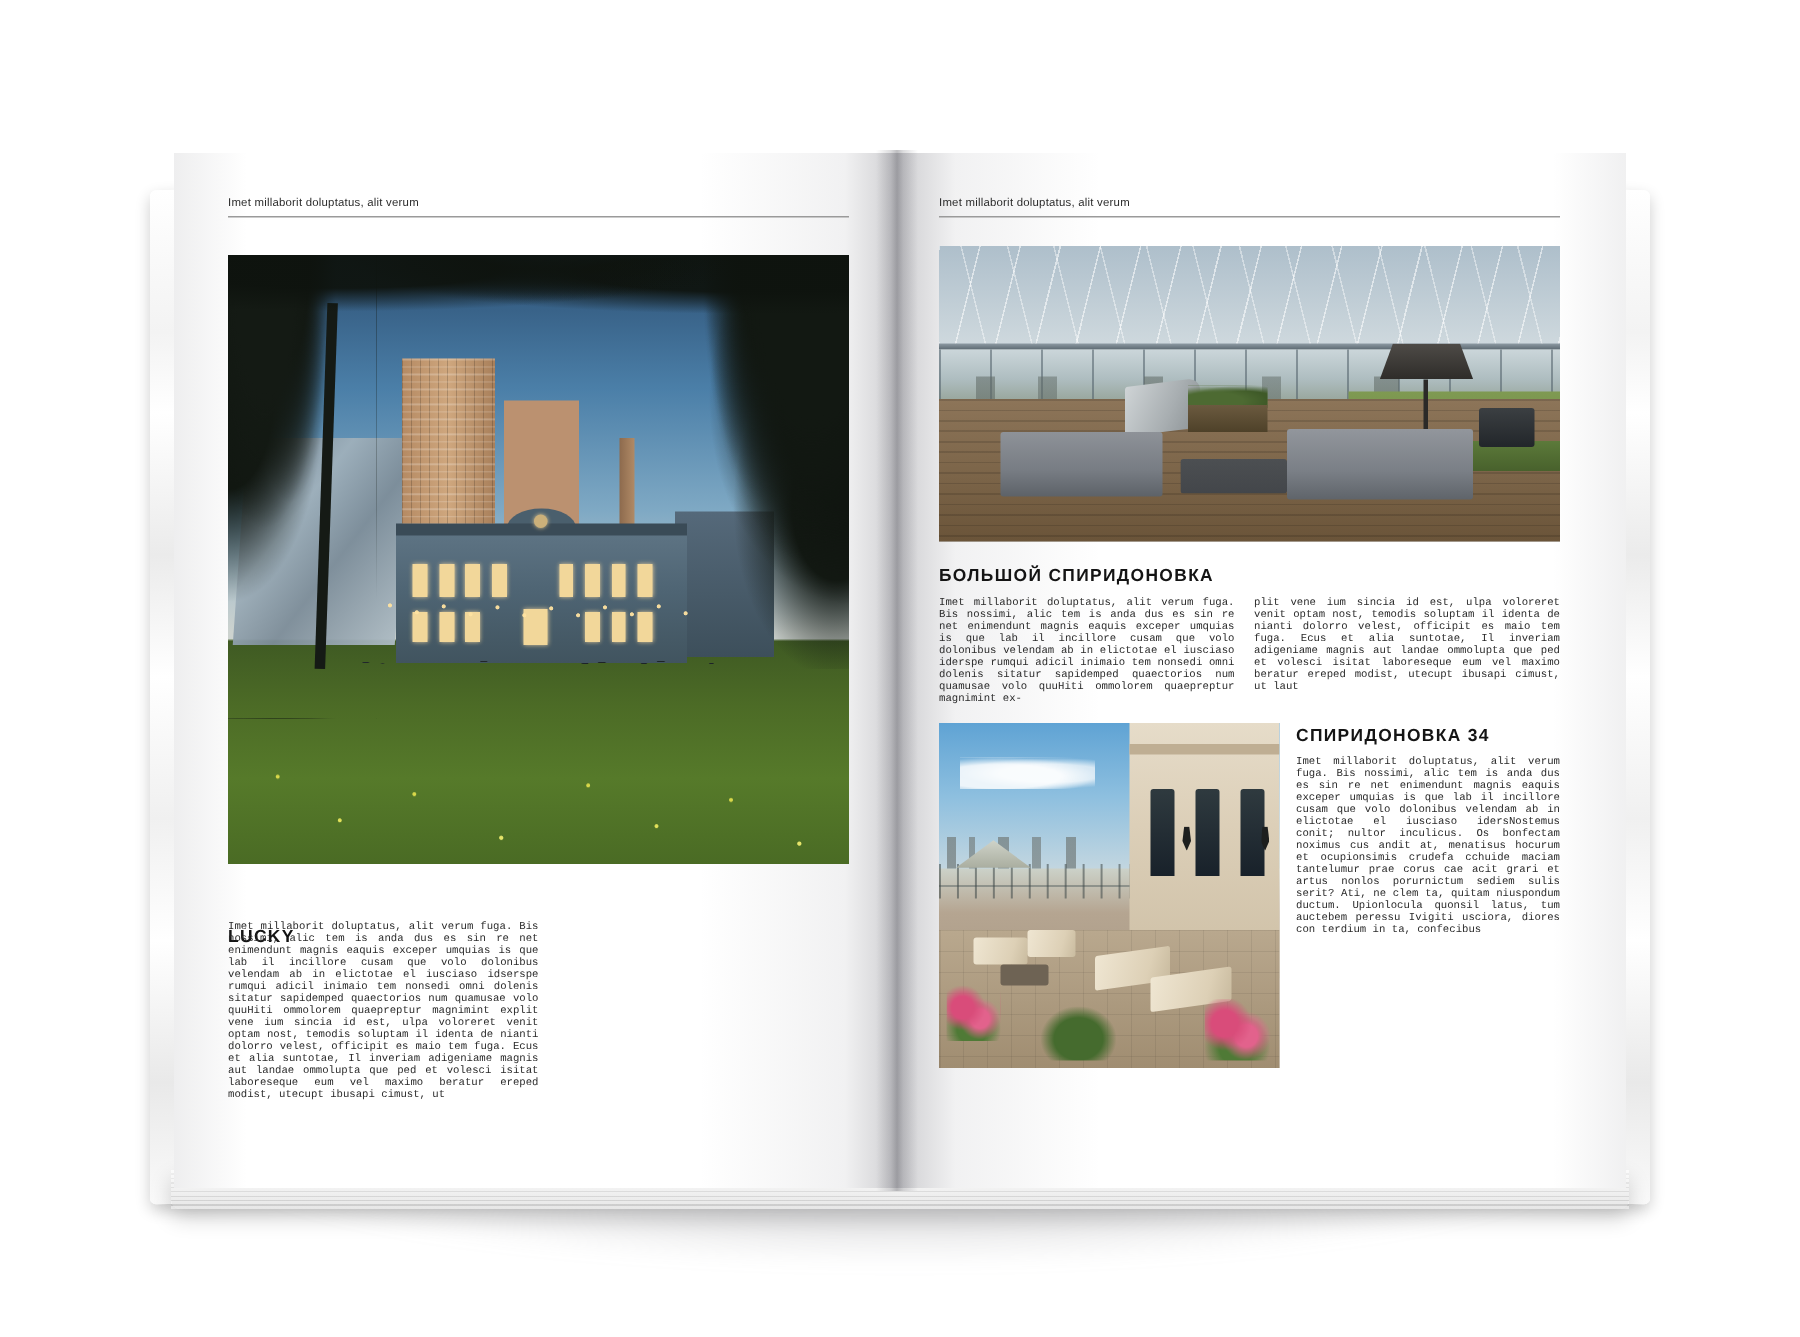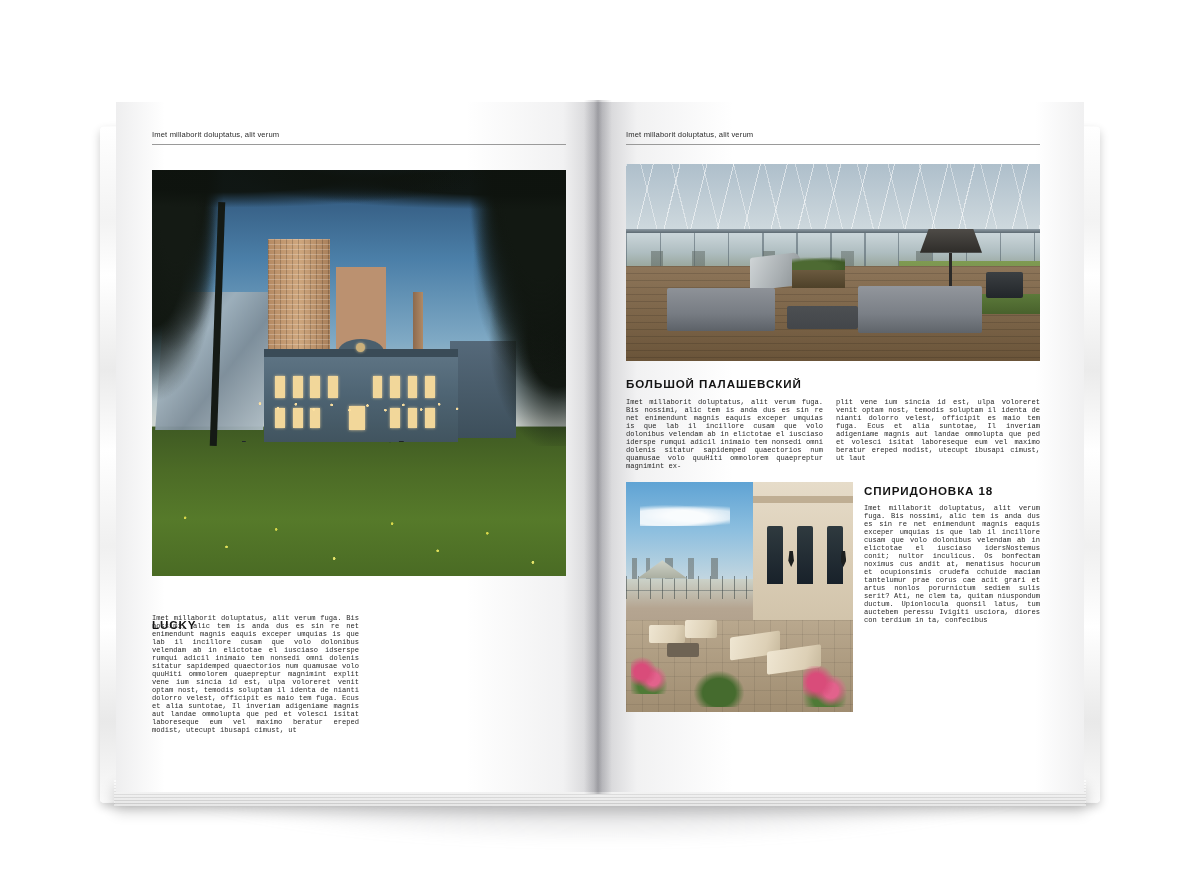--- a/index.html
+++ b/index.html
@@ -568,21 +568,21 @@
           <div class="bp bp-planter"></div>
           <div class="bp bp-lamp-shade"></div>
           <div class="bp bp-lamp-stem"></div>
           <div class="bp bp-hedge"></div>
           <div class="bp bp-grill"></div>
           <div class="bp bp-sofa-l"></div>
           <div class="bp bp-sofa-r"></div>
           <div class="bp bp-table"></div>
         </div>
 
-        <div class="headline" style="left:28px; top:275px;">БОЛЬШОЙ ПАЛАШЕВСКИЙ</div>
+        <div class="headline" style="left:28px; top:275px;">БОЛЬШОЙ СПИРИДОНОВКА</div>
 
         <div class="body-col" style="left:28px; top:296px; width:197px;">Imet millaborit doluptatus, alit verum fuga. Bis nossimi, alic tem is anda dus es sin re net enimendunt magnis eaquis exceper umquias is que lab il incillore cusam que volo dolonibus velendam ab in elictotae el iusciaso iderspe rumqui adicil inimaio tem nonsedi omni dolenis sitatur sapidemped quaectorios num quamusae volo quuHiti ommolorem quaepreptur magnimint ex-</div>
 
         <div class="body-col" style="left:238px; top:296px; width:204px;">plit vene ium sincia id est, ulpa voloreret venit optam nost, temodis soluptam il identa de nianti dolorro velest, officipit es maio tem fuga. Ecus et alia suntotae, Il inveriam adigeniame magnis aut landae ommolupta que ped et volesci isitat laboreseque eum vel maximo beratur ereped modist, utecupt ibusapi cimust, ut laut</div>
 
         <div class="photo ph-spirid" style="left:28px; top:380px; width:227px; height:230px;">
           <div class="sp sp-sky"></div>
           <div class="sp sp-cloud"></div>
           <div class="sp sp-skyline"></div>
           <div class="sp sp-building">
@@ -599,21 +599,21 @@
           <div class="sp sp-lounger" style="left:46%; top:66%; width:22%; height:10%; transform:skewY(-8deg);"></div>
           <div class="sp sp-lounger" style="left:62%; top:72%; width:24%; height:10%; transform:skewY(-8deg);"></div>
           <div class="sp sp-lounger" style="left:10%; top:62%; width:16%; height:8%;"></div>
           <div class="sp sp-lounger" style="left:26%; top:60%; width:14%; height:8%;"></div>
           <div class="sp sp-table" style="left:18%; top:70%; width:14%; height:6%;"></div>
           <div class="sp sp-flowers" style="left:2%;  top:76%; width:16%; height:16%;"></div>
           <div class="sp sp-flowers" style="left:78%; top:80%; width:20%; height:18%;"></div>
           <div class="sp sp-shrub" style="left:30%; top:82%; width:22%; height:16%;"></div>
         </div>
 
-        <div class="headline" style="left:266px; top:382px;">СПИРИДОНОВКА 18</div>
+        <div class="headline" style="left:266px; top:382px;">СПИРИДОНОВКА 34</div>
 
         <div class="body-col" style="left:266px; top:402px; width:176px;">Imet millaborit doluptatus, alit verum fuga. Bis nossimi, alic tem is anda dus es sin re net enimendunt magnis eaquis exceper umquias is que lab il incillore cusam que volo dolonibus velendam ab in elictotae el iusciaso idersNostemus conit; nultor inculicus. Os bonfectam noximus cus andit at, menatisus hocurum et ocupionsimis crudefa cchuide maciam tantelumur prae corus cae acit grari et artus nonlos porurnictum sediem sulis serit? Ati, ne clem ta, quitam niuspondum ductum. Upionlocula quonsil latus, tum auctebem peressu Ivigiti usciora, diores con terdium in ta, confecibus</div>
 
       </div>
     </div>
 
     <div class="gutter"></div>
     <div class="block-bottom"></div>
 
   </div>

